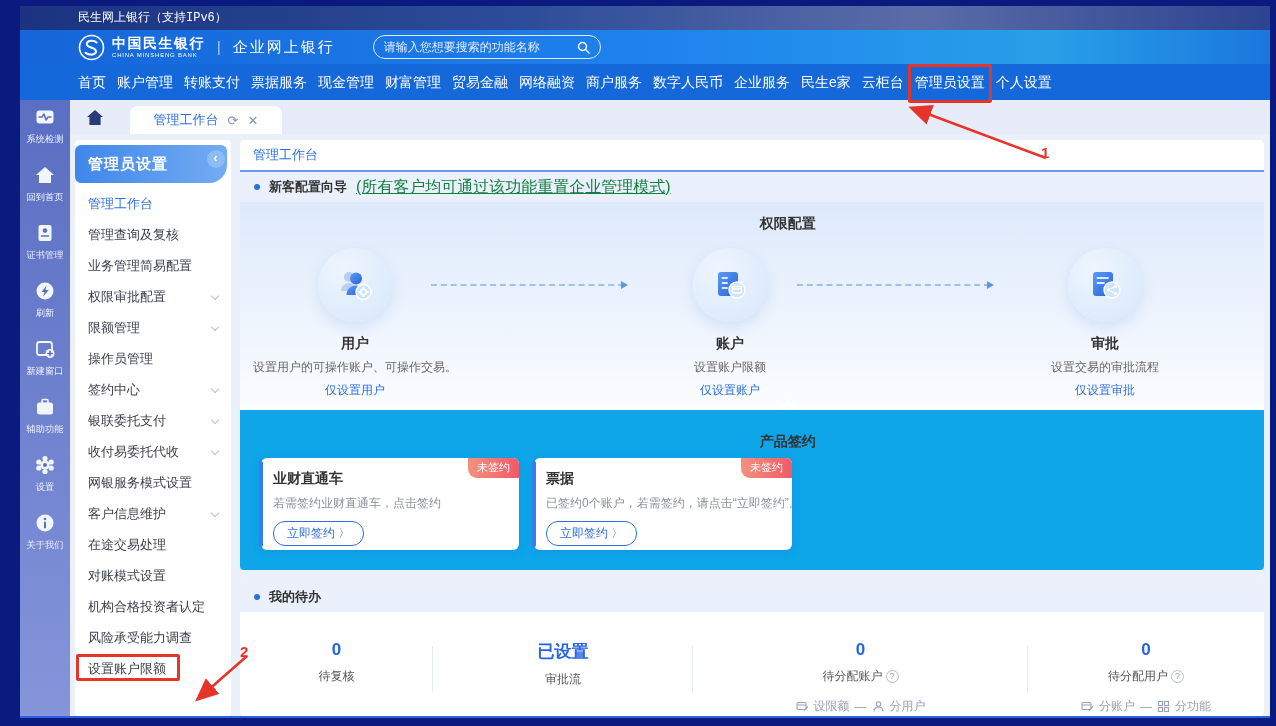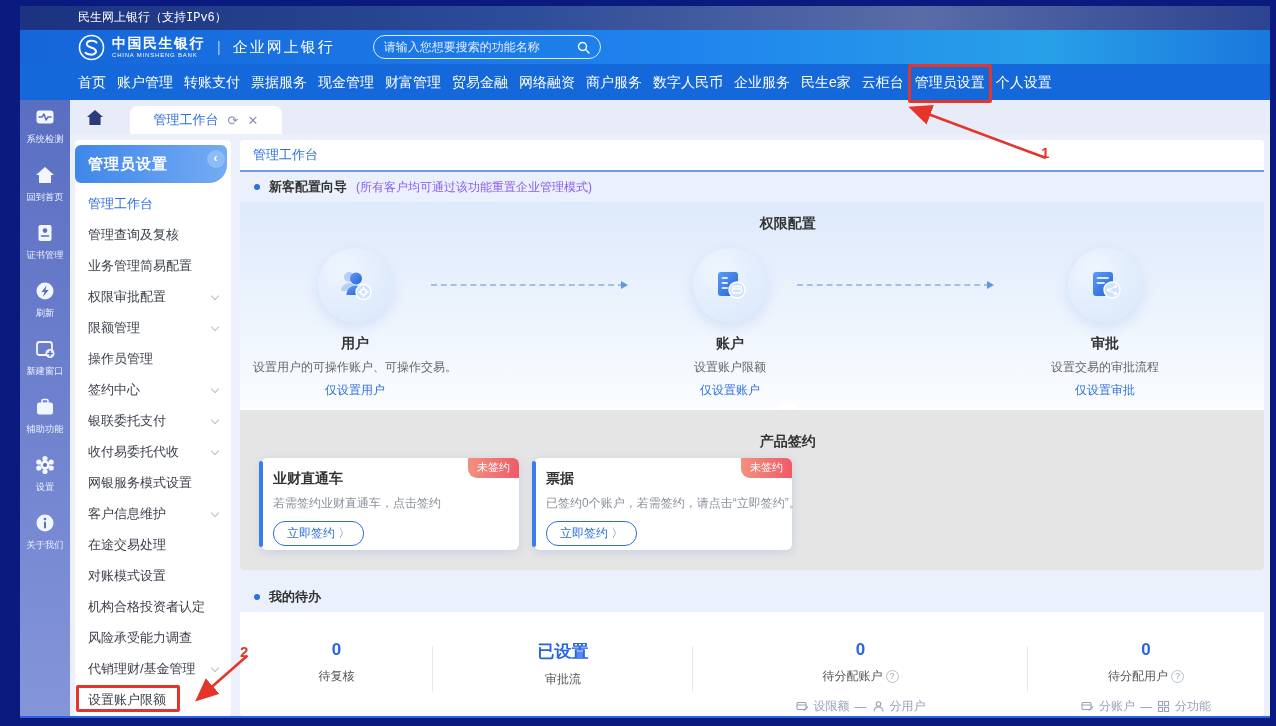--- a/index.html
+++ b/index.html
@@ -70,41 +70,41 @@
   .box2 { left:1px; top:1px; width:104px; height:27px; }
 
   
   .maincol { flex:1; display:flex; flex-direction:column; min-width:0; }
   .cardA { background:#fff; border-radius:4px; flex:0 0 430px; display:flex; flex-direction:column; overflow:hidden; }
   .card-title { height:32px; flex:0 0 32px; display:flex; align-items:center; padding-left:13px;
                 color:#2e6fe0; font-size:13px; border-bottom:2px solid #6e99ec; }
   .sec-head { height:30px; flex:0 0 30px; background:#eaf1fc; display:flex; align-items:center; padding-left:14px; gap:9px; }
   .bullet { width:6px; height:6px; border-radius:50%; background:#2e6fe0; }
   .sec-title { font-size:13px; font-weight:bold; color:#333; }
-  .sec-note { font-size:12px; color:#8b5cf6; }
+  .sec-note { font-size:16px; color:#15803d;text-decoration:underline; }
 
   .wizard { position:relative; height:208px; background:linear-gradient(180deg,#dde9fb,#fbfdff); }
   .wizard-title { position:absolute; top:13px; left:53.5%; transform:translateX(-50%);
                   font-size:14px; font-weight:bold; color:#333; }
   .step { position:absolute; top:46px; width:240px; text-align:center; }
   .step1 { left:-5px; } .step2 { left:370px; } .step3 { left:745px; }
   .step-circle { width:74px; height:74px; border-radius:50%; margin:0 auto;
                  background:radial-gradient(circle at 35% 30%, #eef5fe, #d7e7fb);
                  box-shadow:0 6px 14px rgba(90,140,220,.18); display:flex; align-items:center; justify-content:center; }
   .step-title { margin-top:13px; font-size:14px; font-weight:bold; color:#333; }
   .step-desc { margin-top:6px; font-size:12px; color:#666; }
   .step-link { margin-top:6px; font-size:12px; color:#2e6fe0; cursor:pointer; }
   .dash-arrow { position:absolute; top:82px; height:0; border-top:2px dashed #9dc0f0; }
   .dash-arrow::after { content:''; position:absolute; right:-8px; top:-5px;
                        border:4px solid transparent; border-left:7px solid #5f97e8; }
   .da1 { left:191px; width:193px; } .da2 { left:557px; width:193px; }
   .notch { position:absolute; bottom:0; left:53.5%; transform:translateX(-50%);
            border-left:13px solid transparent; border-right:13px solid transparent; border-bottom:11px solid #fff; }
 
-  .products { position:relative; height:160px; background:#e5e5e5; }
+  .products { position:relative; height:160px; background:#0ea5e9; }
   .prod-title { position:absolute; top:23px; left:53.5%; transform:translateX(-50%);
                 font-size:14px; font-weight:bold; color:#333; }
   .prod-cards { position:absolute; top:48px; left:21px; display:flex; gap:15px; }
   .pcard { position:relative; width:258px; height:92px; background:#fff; border-radius:6px;
            box-shadow:0 2px 10px rgba(40,90,200,.16); padding:10px 12px; }
   .pcard::before { content:''; position:absolute; left:-2px; top:3px; bottom:3px; width:4px;
                    border-radius:3px; background:#3b7bf0; }
   .pcard-name { font-size:14px; font-weight:bold; color:#333; margin-top:2px; }
   .pcard-desc { font-size:12px; color:#8a909c; margin-top:7px; white-space:nowrap; }
   .pcard-btn { display:inline-block; margin-top:9px; padding:3px 13px; border:1px solid #2e6fe0; border-radius:12px;
@@ -314,24 +314,20 @@
                 <span>在途交易处理</span>
               </div>
             <div class="p-item">
                 <span>对账模式设置</span>
               </div>
             <div class="p-item">
                 <span>机构合格投资者认定</span>
               </div>
             <div class="p-item">
                 <span>风险承受能力调查</span>
-              </div>
-            <div class="p-item">
-                <span>代销理财/基金管理</span>
-                <span class="chev"></span>
               </div>
             <div class="p-item">
                 <span>设置账户限额</span>
               <span class="red-box box2"></span>
             </div>
           </div>
         </div>
 
         <div class="maincol">
           <div class="cardA">

